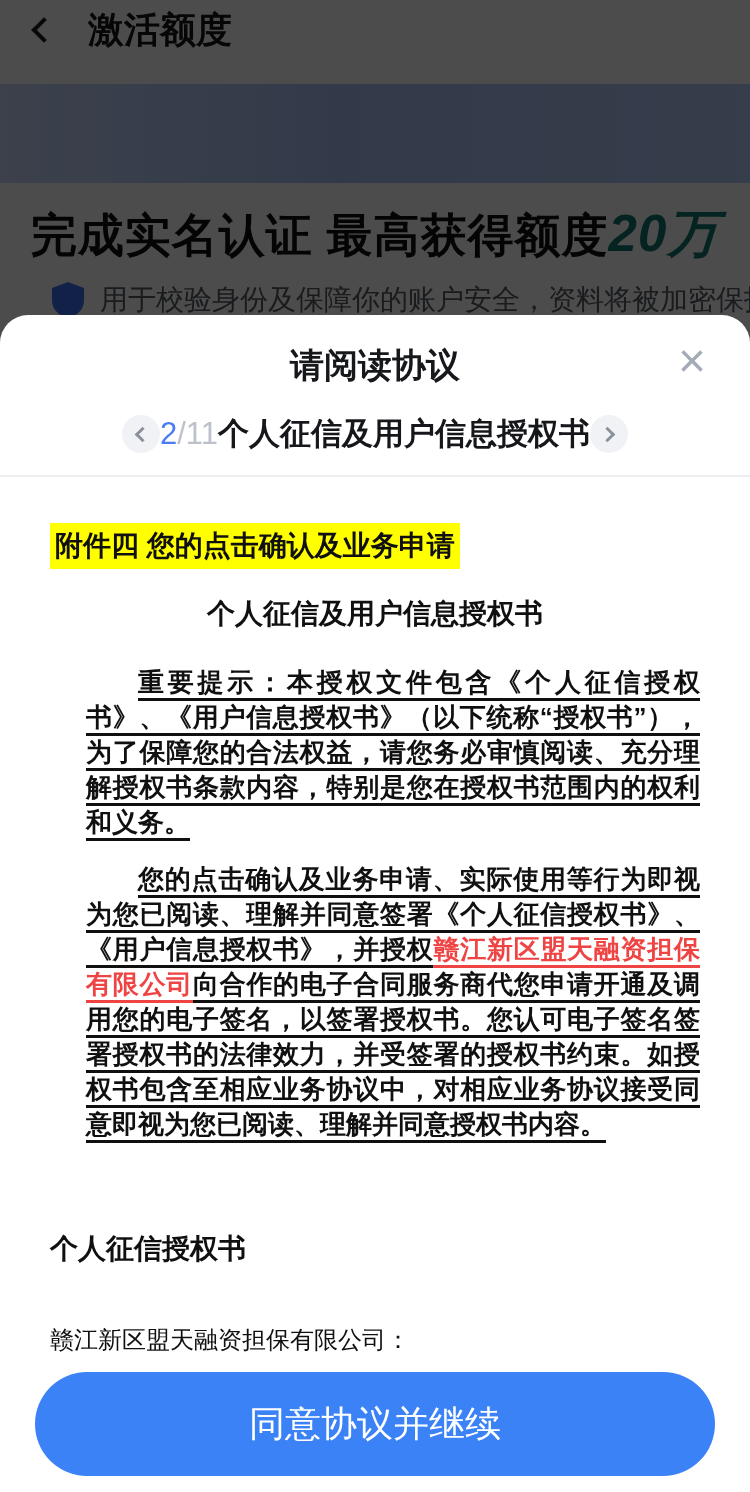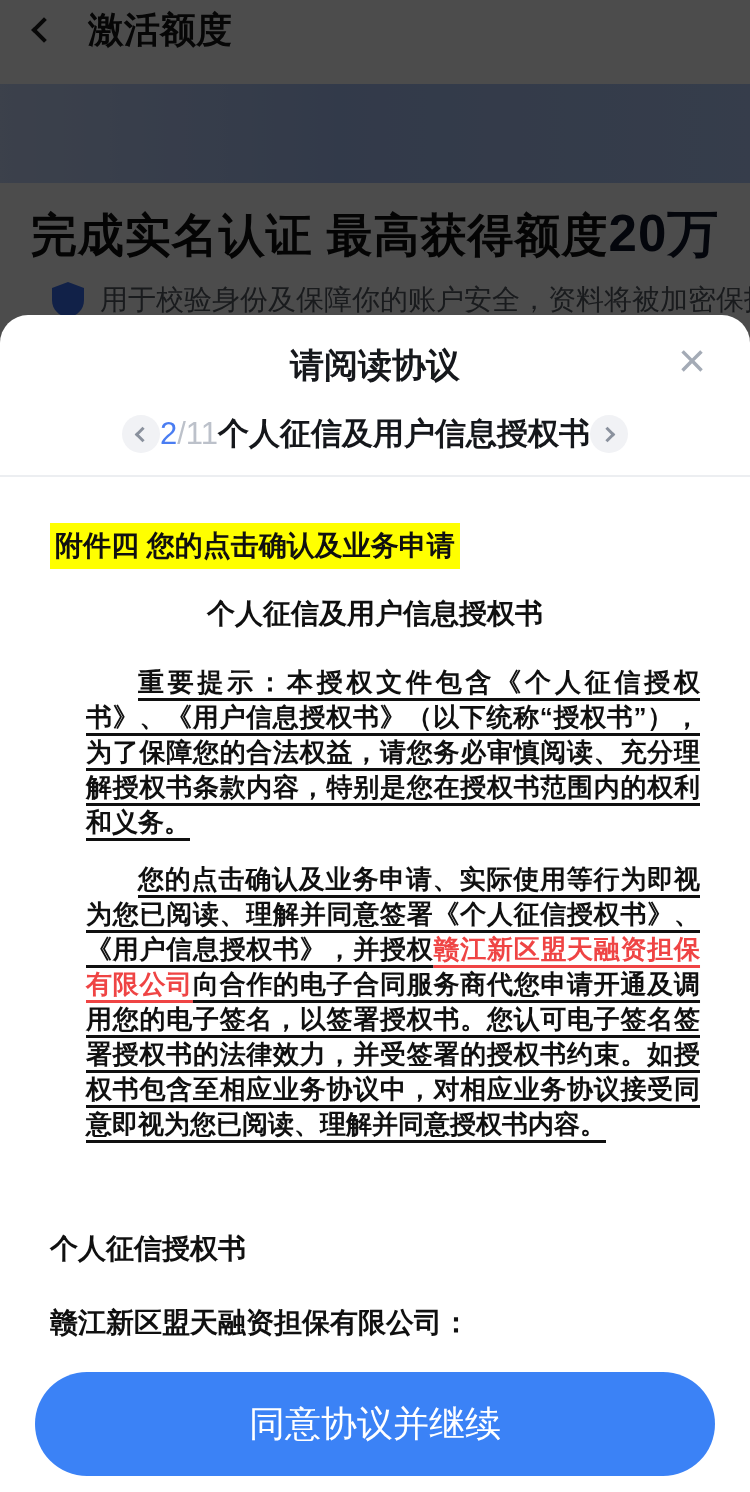--- a/index.html
+++ b/index.html
@@ -10,21 +10,21 @@
   
   .bg { position:absolute; inset:0; background:#fff; }
   .nav { position:absolute; top:0; left:0; right:0; height:60px; background:#fff; display:flex; align-items:center; }
   .back-chip { display:flex; align-items:center; justify-content:center; width:60px; height:60px; margin-left:14px; }
   .chev-l-big { width:18px; height:18px; border-left:4px solid #1c1c1c; border-bottom:4px solid #1c1c1c; transform:rotate(45deg); }
   .nav-title { font-size:36px; font-weight:700; color:#141414; margin-left:14px; }
   .banner { position:absolute; top:84px; left:0; right:0; height:99px;
             background:linear-gradient(90deg,#c8d9fc 0%,#a9c3f8 45%,#b4ccfa 100%); }
   .headline { position:absolute; top:200px; left:0; right:0; text-align:center; white-space:nowrap;
               font-size:46px; font-weight:800; color:#101010; letter-spacing:1px; }
-  .amount { color:#0f172a; font-size:51px; }
+  .amount { color:#0f766e; font-size:51px;font-style:italic; }
   .subtitle { position:absolute; top:281px; left:52px; display:flex; align-items:center; gap:16px; }
   .subtitle-text { font-size:28px; color:#555a63; white-space:nowrap; }
 
   
   .dim { position:absolute; inset:0; background:rgba(0,0,0,0.70); }
 
   
   .modal { position:absolute; left:0; right:0; top:315px; bottom:0; background:#fff;
            border-radius:28px 28px 0 0; display:flex; flex-direction:column; }
   .m-header { position:relative; padding-top:30px; flex:0 0 auto; }
@@ -49,21 +49,21 @@
   
   .doc { flex:1 1 auto; overflow-y:auto; padding:0 50px 30px 50px; color:#101010; }
   .hl-wrap { margin-top:46px; }
   .hl { display:inline-block; background:#ffff00; font-size:28px; font-weight:700; color:#101010; padding:4px 5px; }
   .doc-title { margin-top:26px; text-align:center; font-size:28px; font-weight:700; }
   .para { margin-top:32px; font-size:26px; font-weight:700; line-height:35px; text-align:justify; text-indent:2em;margin-left:36px; }
   .para + .para { margin-top:22px; }
   .useg { text-decoration:underline; text-decoration-thickness:2.5px; text-underline-offset:7px; }
   .red { color:#ef4444; }
   .section-title { margin-top:88px; text-align:left; font-size:28px; font-weight:700; }
-  .addressee { margin-top:36px; font-size:28px; font-weight:700; }
+  .addressee { margin-top:56px; font-size:24px; font-weight:400; }
   .person { margin-top:34px; font-size:24px; font-weight:400; text-indent:2em; line-height:34px; }
 
   
   .footer { flex:0 0 auto; padding:16px 35px 16px 35px; background:#fff; }
   .agree-btn { width:100%; height:104px; border:0; border-radius:52px; background:#3b82f6; color:#ffffff;
                font-size:36px; font-weight:500; font-family:inherit; display:flex; align-items:center;
                justify-content:center; cursor:pointer; }
 </style>
 </head>
 <body>

